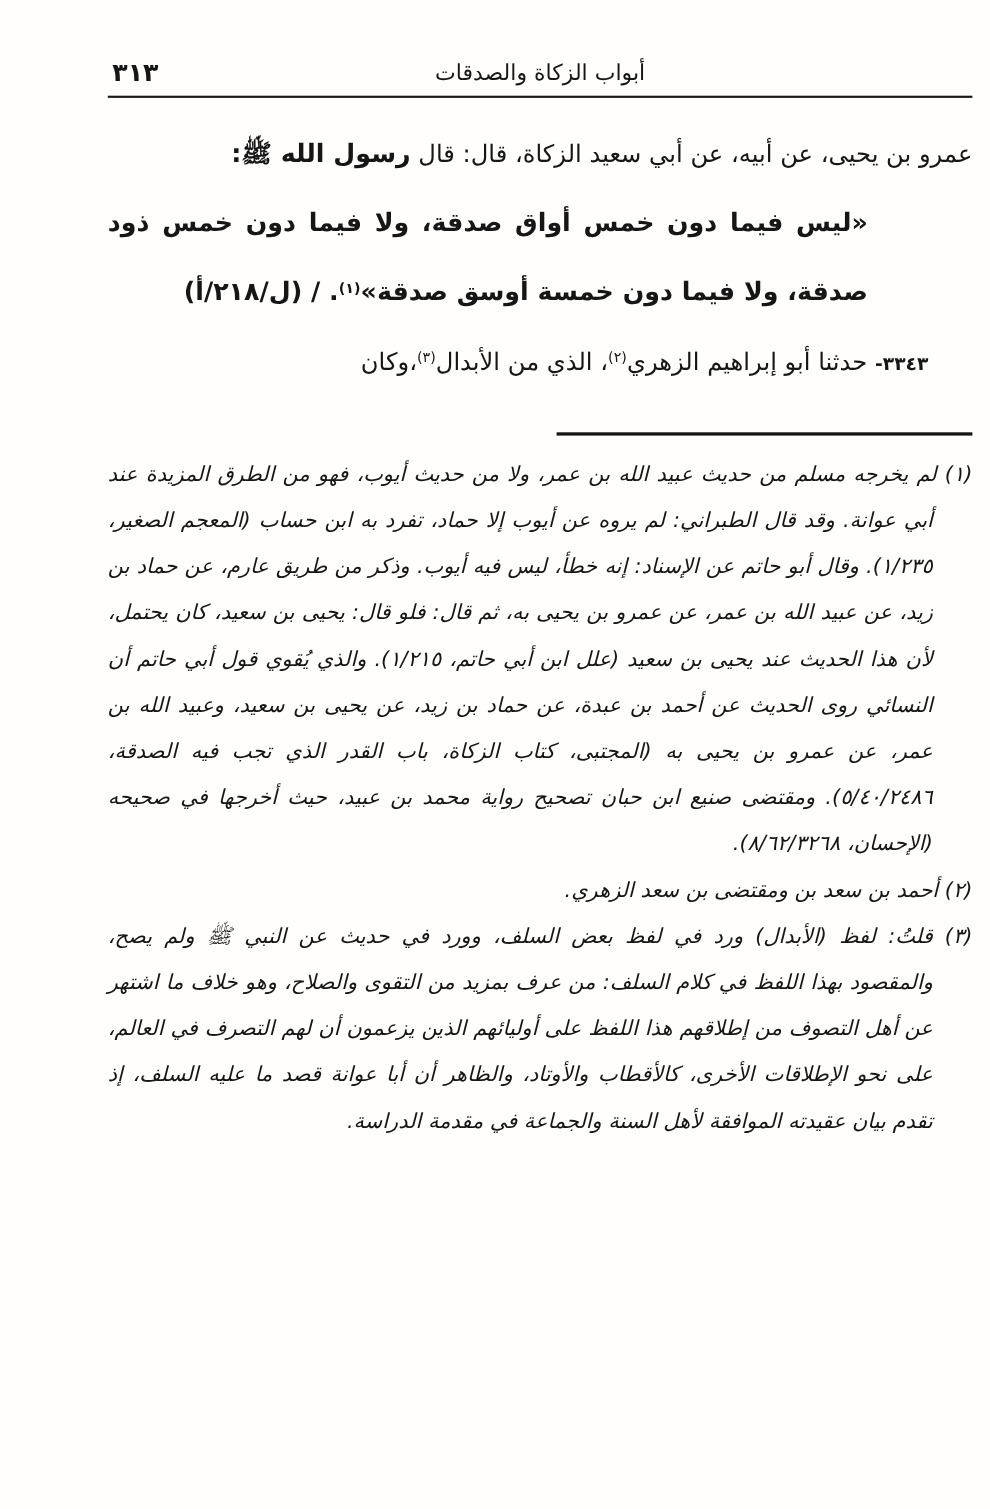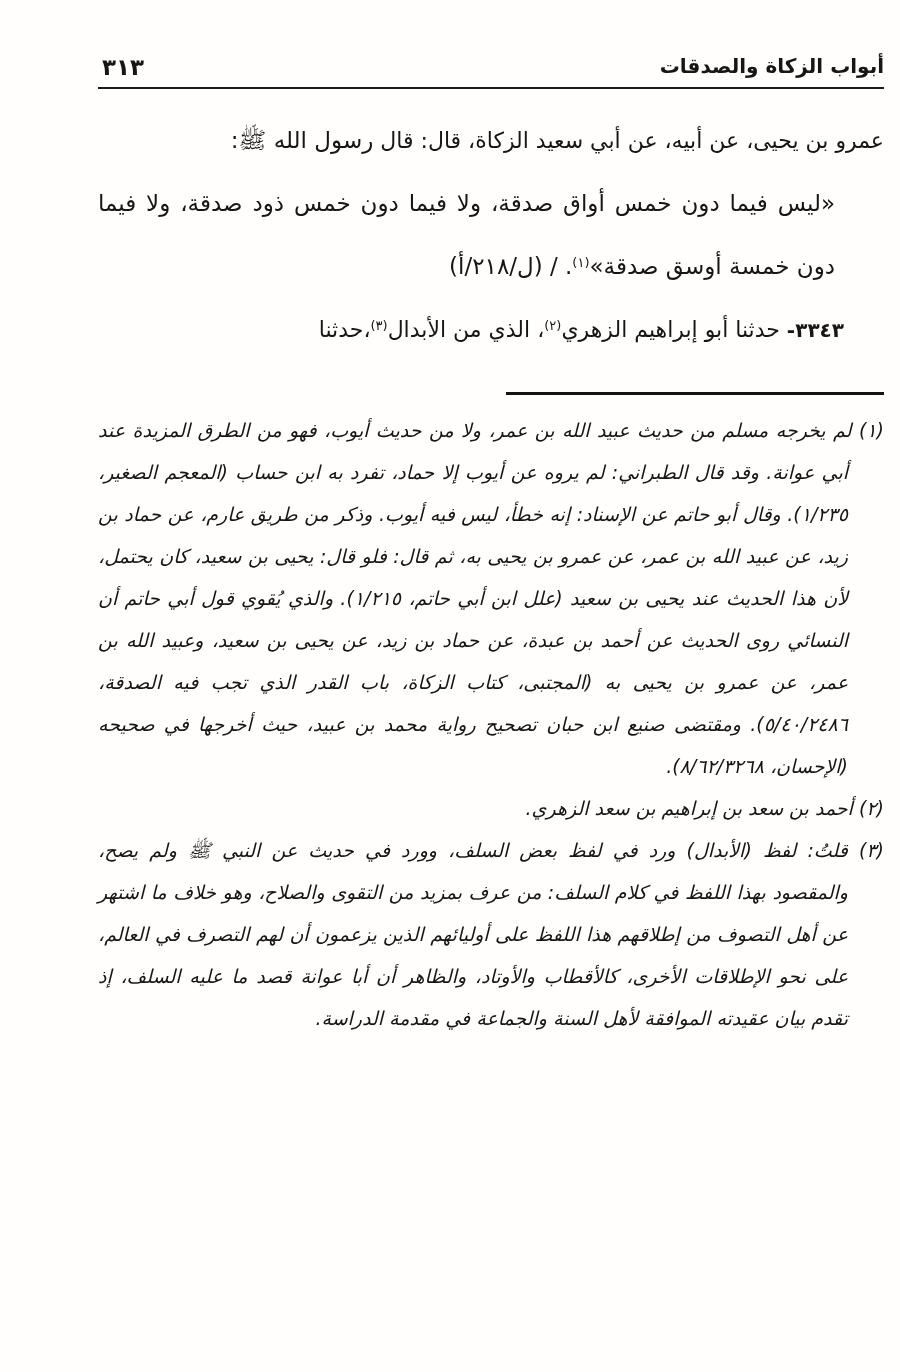--- a/index.html
+++ b/index.html
@@ -16,52 +16,52 @@
     overflow: hidden;
   }
 
   
   .page-header {
     position: relative;
     border-bottom: 2px solid #1b1b1b;
     padding-bottom: 9px;
   }
   .header-title {
-    text-align: right;
+    text-align: center;
     font-size: 20px;
-    font-weight: bold;
+    font-weight: normal;
   }
   .page-number {
     position: absolute;
     left: 4px;
     bottom: 7px;
     font-size: 23px;
     font-weight: bold;
     letter-spacing: 3px;
   }
 
   
   .body-text {
     margin-top: 20px;
     font-size: 22px;
     line-height: 63px;
     text-align: justify;
   }
   .para { margin: 0; }
-  .emph { font-weight: normal; font-size: 23px; }
+  .emph { font-weight: bold; font-size: 23px; }
   .hadith {
-    font-weight: normal;
+    font-weight: bold;
     font-size: 23px;
     margin-left: 0;
-    margin-right: 49px; 
+    margin-right: 95px; 
   }
   .entry { text-indent: 40px; }
   .entry-num {
     font-weight: bold;
-    font-size: 20px;
+    font-size: 17px;
   }
   sup.fn-ref {
     font-size: 13px;
     vertical-align: 7px;
     line-height: 0;
   }
 
   
   .footnote-divider {
     width: 378px;
@@ -93,29 +93,29 @@
     <span class="page-number">٣١٣</span>
     <div class="header-title">أبواب الزكاة والصدقات</div>
   </header>
 
   <main class="body-text">
 
     <p class="para isnad"><span>عمرو بن يحيى، عن أبيه، عن أبي سعيد الزكاة، قال: قال</span> <span class="emph">رسول الله ﷺ:</span></p>
 
     <p class="para hadith"><span>«ليس فيما دون خمس أواق صدقة، ولا فيما دون خمس ذود صدقة، ولا فيما دون خمسة أوسق صدقة»</span><sup class="fn-ref">(١)</sup><span>. / (ل/٢١٨/أ)</span></p>
 
-    <p class="para entry"><span class="entry-num">٣٣٤٣-</span><span> حدثنا أبو إبراهيم الزهري</span><sup class="fn-ref">(٢)</sup><span>، الذي من الأبدال</span><sup class="fn-ref">(٣)</sup><span>،حدثنا</span></p>
+    <p class="para entry"><span class="entry-num">٣٣٤٣-</span><span> حدثنا أبو إبراهيم الزهري</span><sup class="fn-ref">(٢)</sup><span>، الذي من الأبدال</span><sup class="fn-ref">(٣)</sup><span>،وكان</span></p>
 
   </main>
 
   <div class="footnote-divider"></div>
 
   <section class="footnotes">
 
     <p class="footnote"><span class="fn-marker">(١)</span> <span>لم يخرجه مسلم من حديث عبيد الله بن عمر، ولا من حديث أيوب، فهو من الطرق المزيدة عند أبي عوانة. وقد قال الطبراني: لم يروه عن أيوب إلا حماد، تفرد به ابن حساب (المعجم الصغير، ١/٢٣٥). وقال أبو حاتم عن الإسناد: إنه خطأ، ليس فيه أيوب. وذكر من طريق عارم، عن حماد بن زيد، عن عبيد الله بن عمر، عن عمرو بن يحيى به، ثم قال: فلو قال: يحيى بن سعيد، كان يحتمل، لأن هذا الحديث عند يحيى بن سعيد (علل ابن أبي حاتم، ١/٢١٥). والذي يُقوي قول أبي حاتم أن النسائي روى الحديث عن أحمد بن عبدة، عن حماد بن زيد، عن يحيى بن سعيد، وعبيد الله بن عمر، عن عمرو بن يحيى به (المجتبى، كتاب الزكاة، باب القدر الذي تجب فيه الصدقة، ٥/٤٠/٢٤٨٦). ومقتضى صنيع ابن حبان تصحيح رواية محمد بن عبيد، حيث أخرجها في صحيحه (الإحسان، ٨/٦٢/٣٢٦٨).</span></p>
 
-    <p class="footnote"><span class="fn-marker">(٢)</span> <span>أحمد بن سعد بن إبراهيم بن سعد الزهري.</span></p>
+    <p class="footnote"><span class="fn-marker">(٢)</span> <span>أحمد بن سعد بن ومقتضى بن سعد الزهري.</span></p>
 
     <p class="footnote"><span class="fn-marker">(٣)</span> <span>قلتُ: لفظ (الأبدال) ورد في لفظ بعض السلف، وورد في حديث عن النبي ﷺ ولم يصح، والمقصود بهذا اللفظ في كلام السلف: من عرف بمزيد من التقوى والصلاح، وهو خلاف ما اشتهر عن أهل التصوف من إطلاقهم هذا اللفظ على أوليائهم الذين يزعمون أن لهم التصرف في العالم، على نحو الإطلاقات الأخرى، كالأقطاب والأوتاد، والظاهر أن أبا عوانة قصد ما عليه السلف، إذ تقدم بيان عقيدته الموافقة لأهل السنة والجماعة في مقدمة الدراسة.</span></p>
 
   </section>
 
 </div>
 
 </body></html>

